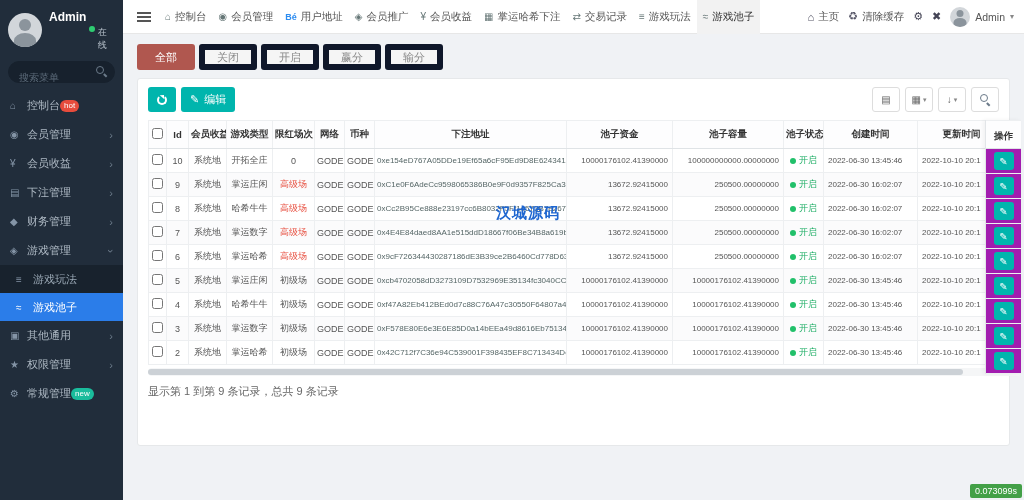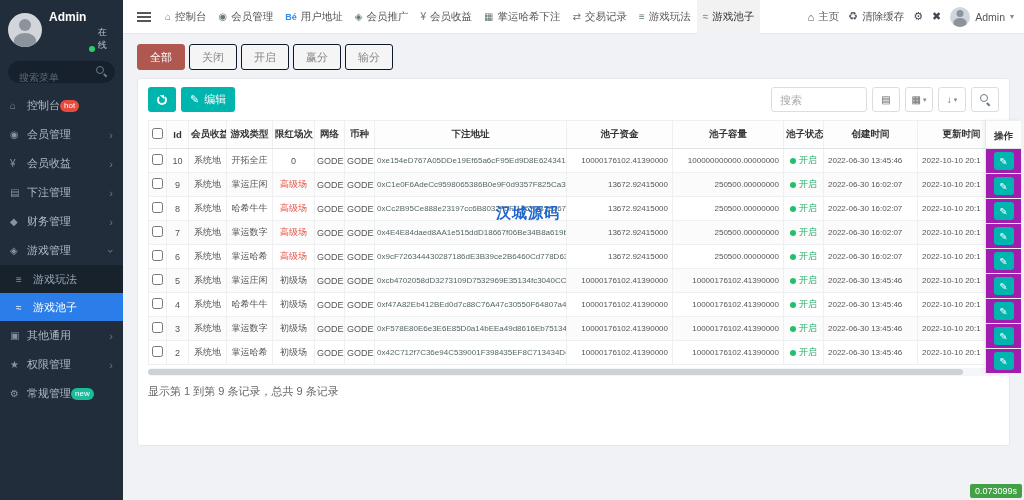--- a/index.html
+++ b/index.html
@@ -11,21 +11,21 @@
   }
 
   
   .sidebar { position:absolute; left:0; top:0; width:123px; height:500px; background:#212d3b; }
   .brand { height:34px; line-height:34px; text-align:center; color:#fff; font-size:13px; font-weight:bold; background:#1b2634; }
   .user-panel { display:flex; align-items:center; gap:7px; padding:9px 8px 6px; }
   .avatar { width:34px; height:34px; border-radius:50%; background:#d2d6da; position:relative; overflow:hidden; flex:none; }
   .avatar::before { content:""; position:absolute; left:50%; top:6px; transform:translateX(-50%); width:12px; height:12px; border-radius:50%; background:#8b949c; }
   .avatar::after { content:""; position:absolute; left:50%; top:20px; transform:translateX(-50%); width:22px; height:15px; border-radius:50% 50% 0 0; background:#8b949c; }
   .user-name { color:#fff; font-weight:bold; font-size:12px; line-height:1.4; }
-  .user-status { color:#b8c2cc; font-size:9px; display:flex; align-items:flex-end; gap:3px;padding-left:40px; }
+  .user-status { color:#b8c2cc; font-size:9px; display:flex; align-items:flex-start; gap:3px;padding-left:40px; }
   .dot { width:6px; height:6px; border-radius:50%; background:#2ecc71; display:inline-block; }
   .menu-search { margin:3px 8px 8px; position:relative; }
   .menu-search input { width:100%; height:22px; background:#17212d; border:1px solid #17212d; border-radius:11px; color:#aebbc8; font-size:10px; padding:12px 22px 0 10px; outline:none; }
   .menu-search input::placeholder { color:#5c6b7a; }
   .mag-css { position:relative; width:11px; height:11px; display:inline-block; color:#6b7a89; }
   .mag-css::before { content:""; position:absolute; left:0; top:0; width:6px; height:6px; border:1.5px solid currentColor; border-radius:50%; }
   .mag-css::after { content:""; position:absolute; left:7.5px; top:7.5px; width:4px; height:1.5px; background:currentColor; transform:rotate(45deg); transform-origin:left center; }
   .mag-side { position:absolute; right:8px; top:5px; }
   .menu-item { height:29px; display:flex; align-items:center; padding:0 10px; color:#aeb9c4; font-size:11px; cursor:pointer; }
   .mi-icon { width:15px; font-size:10px; color:#8494a6; text-align:left; flex:none; }
@@ -54,21 +54,21 @@
   .tn-ico-btn { font-size:11px; color:#445; cursor:pointer; }
   .tn-admin { display:flex; align-items:center; gap:5px; cursor:pointer; color:#555; font-size:10.5px; }
   .mini-avatar { width:20px; height:20px; border-radius:50%; background:#d2d6da; position:relative; overflow:hidden; display:inline-block; }
   .mini-avatar::before { content:""; position:absolute; left:50%; top:3px; transform:translateX(-50%); width:7px; height:7px; border-radius:50%; background:#8b949c; }
   .mini-avatar::after { content:""; position:absolute; left:50%; top:11px; transform:translateX(-50%); width:13px; height:9px; border-radius:50% 50% 0 0; background:#8b949c; }
   .caret { font-size:8px; color:#888; }
 
   
   .main { position:absolute; left:123px; top:34px; width:901px; height:466px; background:#f0f2f5; padding:10px 14px; }
   .filter-tabs { display:flex; gap:4px; margin-bottom:8px; }
-  .ftab { height:26px; padding:0 12px; font-size:11px; border:1px solid #0f172a; background:#f5f5f5; color:#888; border-radius:3px; cursor:pointer; }
+  .ftab { height:26px; padding:0 12px; font-size:11px; border:6px solid #0f172a; background:#f5f5f5; color:#888; border-radius:3px; cursor:pointer; }
   .ftab.active { background:#b0574f; border-color:#b0574f; color:#fff; }
   .panel { background:#fff; border:1px solid #e6e8ea; border-radius:3px; padding:8px 10px; position:relative; min-height:368px; }
   .toolbar { display:flex; align-items:center; margin-bottom:8px; }
   .btn { height:25px; border-radius:3px; border:none; cursor:pointer; font-size:11px; display:inline-flex; align-items:center; gap:5px; color:#fff; padding:0 9px; }
   .btn.teal { background:#00b5ad; }
   .btn + .btn { margin-left:5px; }
   .refresh-ico { width:10px; height:10px; border:2px solid #fff; border-radius:50%; border-top-color:transparent; position:relative; display:inline-block; }
   .refresh-ico::after { content:""; position:absolute; top:-5px; right:-2px; border:3px solid transparent; border-bottom-color:#fff; transform:rotate(40deg); }
   .pencil { font-size:11px; }
   .toolbar-right { margin-left:auto; display:flex; align-items:center; gap:5px; }
@@ -253,21 +253,20 @@
   <div class="panel">
     <div class="toolbar">
       <button class="btn teal">
         <span class="refresh-ico"></span>
       </button>
       <button class="btn teal">
         <span class="pencil">✎</span>
         <span>编辑</span>
       </button>
       <div class="toolbar-right">
-        <input class="search-input" placeholder="搜索" style="">
         <button class="tool-btn">
           <span>▤</span>
         </button>
         <button class="tool-btn">
           <span>▦</span>
           <span class="caret2">▾</span>
         </button>
         <button class="tool-btn">
           <span>↓</span>
           <span class="caret2">▾</span>

